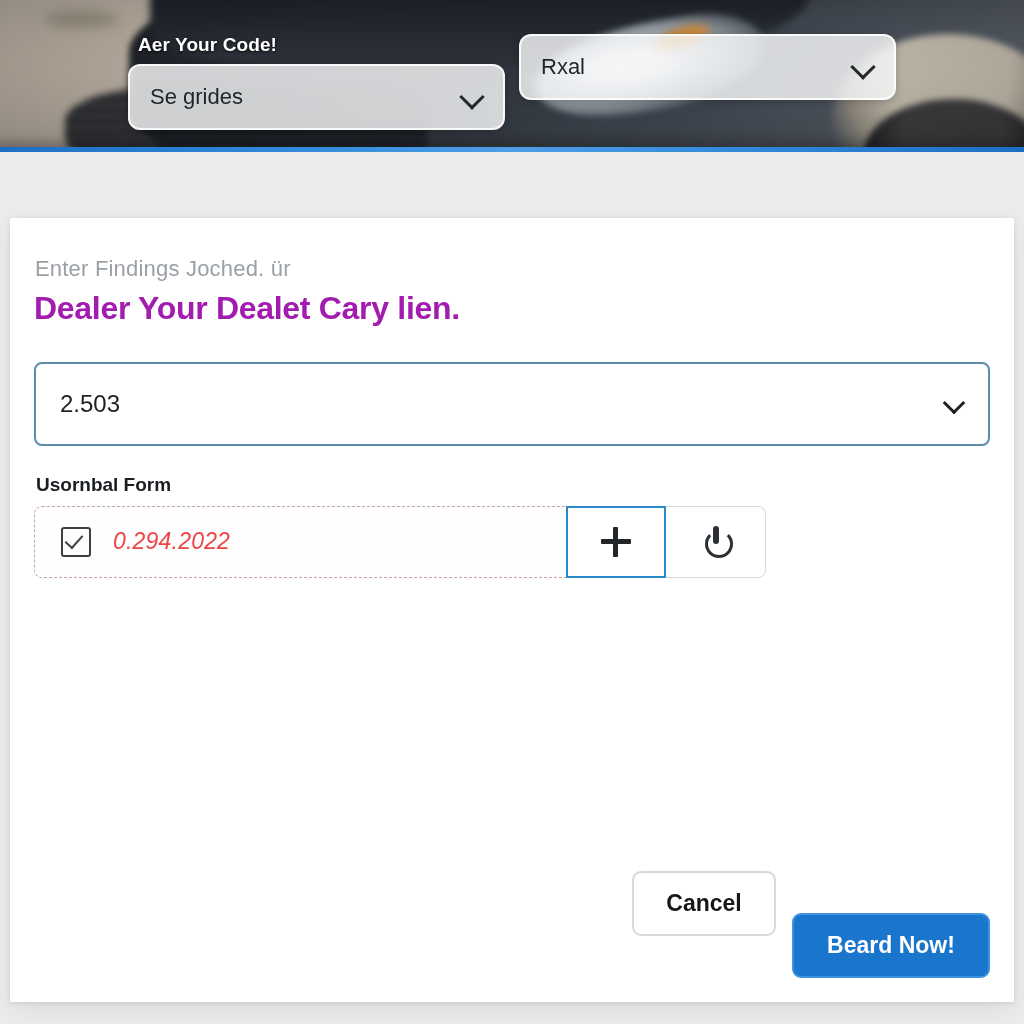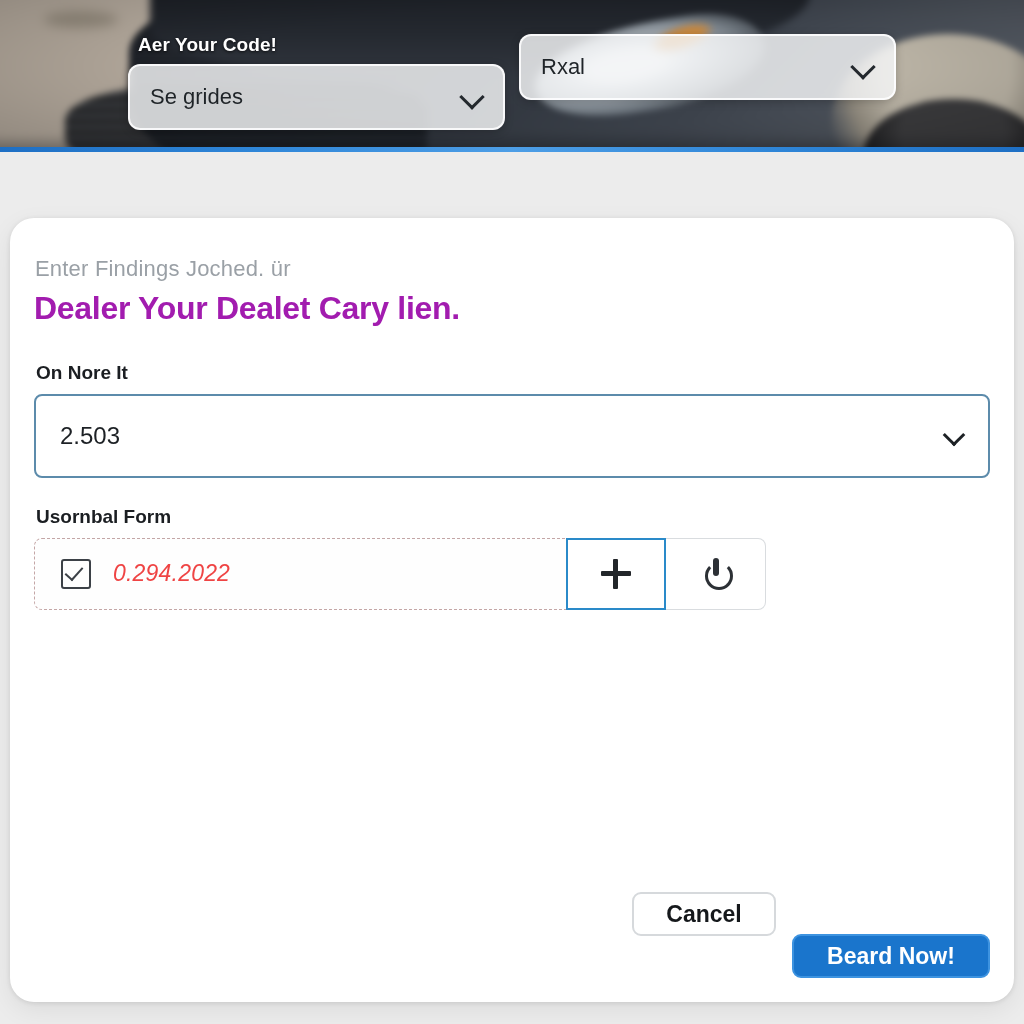--- a/index.html
+++ b/index.html
@@ -178,21 +178,21 @@
   }
 
   
   .card {
     position: absolute;
     left: 10px;
     top: 218px;
     width: 1004px;
     height: 784px;
     background: #ffffff;
-    border-radius: 24px;
+    border-radius: 2px;
     box-shadow: 0 1px 5px rgba(0,0,0,.10), 0 8px 26px rgba(0,0,0,.07);
     box-sizing: border-box;
     padding: 38px 24px 0 24px;
     overflow: hidden;
   }
 
   .eyebrow {
     font-size: 22px;
     color: #9aa0a6;
     letter-spacing: .2px;
@@ -342,21 +342,21 @@
 
   
   .footer {
     position: absolute;
     right: 24px;
     bottom: 24px;
     display: flex;
     gap: 16px;
   }
   .btn {
-    height: 44px;
+    height: 65px;
     border-radius: 9px;
     font-size: 23px;
     font-weight: bold;
     display: flex;
     align-items: center;
     justify-content: center;
     box-sizing: border-box;
     cursor: pointer;
   }
   .btn-cancel {
@@ -417,21 +417,20 @@
     <div class="hero-rule"></div>
   </div>
 
   <div class="card">
 
     <div class="eyebrow">Enter Findings Joched. ür</div>
 
     <h1 class="title">Dealer Your  Dealet Cary lien.</h1>
 
 
-    <div class="field-label">On Nore It</div>
 
     <div class="select-box">
       <span class="val">2.503</span>
       <span class="chev-dark"></span>
     </div>
 
     <div class="field-label">Usornbal Form</div>
 
     <div class="combo">
 

